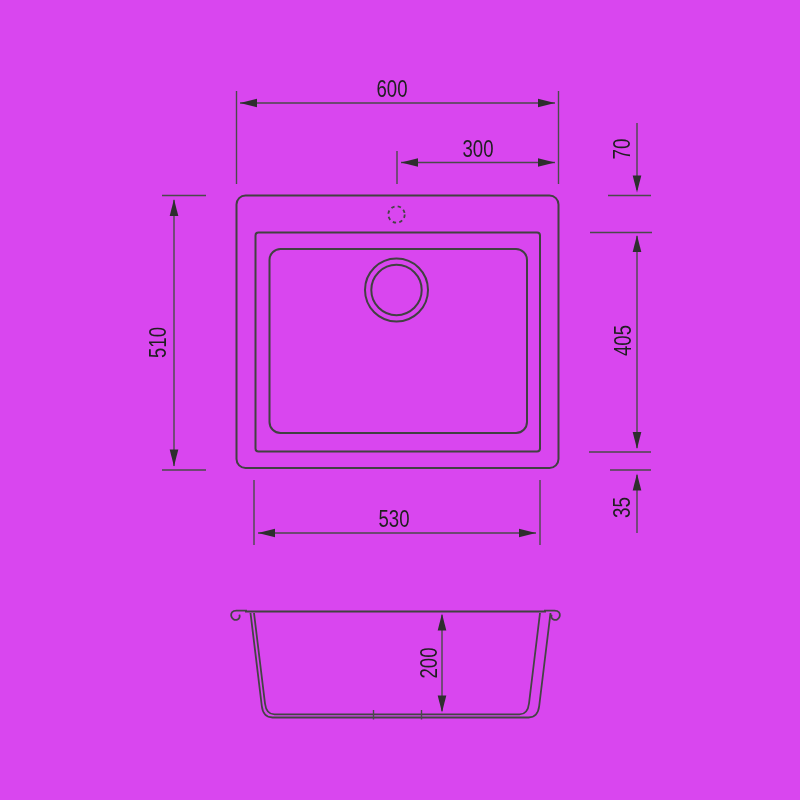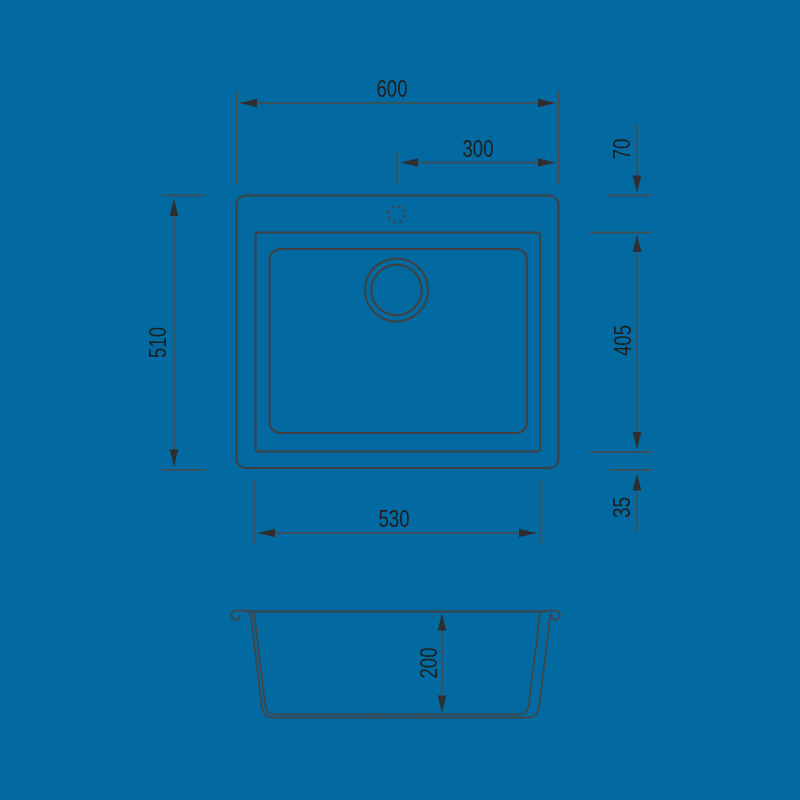--- a/index.html
+++ b/index.html
@@ -4,21 +4,21 @@
 <style>
   html, body {
     margin: 0;
     padding: 0;
     background: #ffffff;
   }
   #canvas {
     position: relative;
     width: 800px;
     height: 800px;
-    background: #0369a1;
+    background: #d946ef;
     overflow: hidden;
   }
   svg {
     display: block;
   }
   .geo {
     fill: none;
     stroke: #414141;
     stroke-width: 2;
   }

